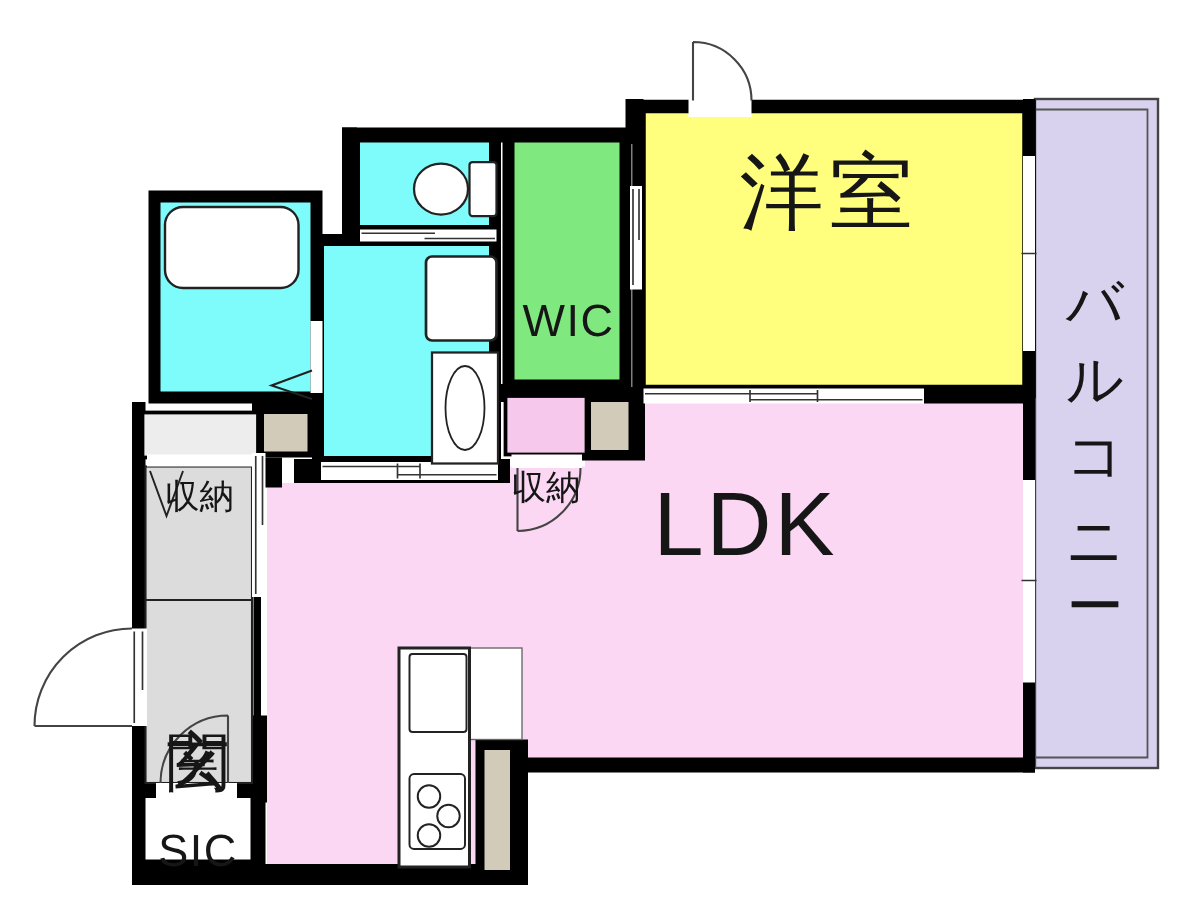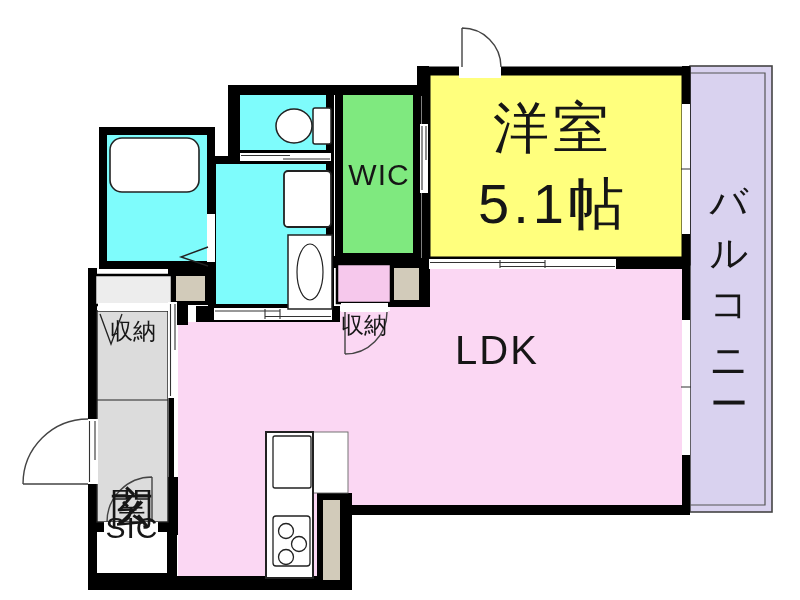--- a/index.html
+++ b/index.html
@@ -3,22 +3,22 @@
 <meta charset="utf-8">
 <style>
   html,body{margin:0;padding:0;background:#ffffff;}
   #stage{position:relative;width:800px;height:600px;background:#a16207;overflow:hidden;
          font-family:"Liberation Sans","DejaVu Sans",sans-serif;color:#111;}
   #stage svg{position:absolute;left:0;top:0;}
   .lbl{position:absolute;transform:translate(-50%,-50%);white-space:nowrap;color:#161616;
        text-align:center;line-height:1;}
   .lbl.v{writing-mode:vertical-rl;text-orientation:upright;}
   .room-big{font-size:56px;letter-spacing:4px;}
-  .room-big2{font-size:40px;letter-spacing:2px;}
-  .mid{font-size:30px;letter-spacing:1px;}
+  .room-big2{font-size:60px;letter-spacing:2px;}
+  .mid{font-size:30px;letter-spacing:1px;margin-top:40px;}
   .small{font-size:23px;margin-top:41px;}
   .genkan-t{font-size:42px;letter-spacing:6px;}
   .balcony-t{font-size:38px;letter-spacing:13px;}
 </style>
 </head>
 <body>
 
 <div id="stage">
 <svg width="800" height="600" viewBox="0 0 800 600">
 
@@ -116,21 +116,20 @@
 
   <g fill="none" stroke="#444" stroke-width="1.4">
     <path d="M462,28 V67 M462,28 A39,39 0 0 1 501,67"></path>
     <path d="M345,312 V354 M345,354 A42,42 0 0 0 387,312"></path>
     <path d="M23,484 H88 M23,484 A65,65 0 0 1 88,419"></path>
     <path d="M152,477 V522 M152,477 A45,45 0 0 0 107,522"></path>
   </g>
 </svg>
 
 <div class="lbl room-big" style="left:553px;top:128px;">洋室</div>
-<div class="lbl room-big" style="left:553px;top:204px;">5.1帖</div>
 <div class="lbl room-big2" style="left:497px;top:350px;">LDK</div>
 <div class="lbl mid" style="left:379px;top:175px;">WIC</div>
 <div class="lbl v balcony-t" style="left:729px;top:278px;">バルコニー</div>
 <div class="lbl v genkan-t" style="left:132px;top:456px;">玄関</div>
 <div class="lbl mid" style="left:132px;top:528px;">SIC</div>
 <div class="lbl small" style="left:133px;top:290px;">収納</div>
 <div class="lbl small" style="left:364px;top:284px;">収納</div>
 </div>
 
 </body></html>

